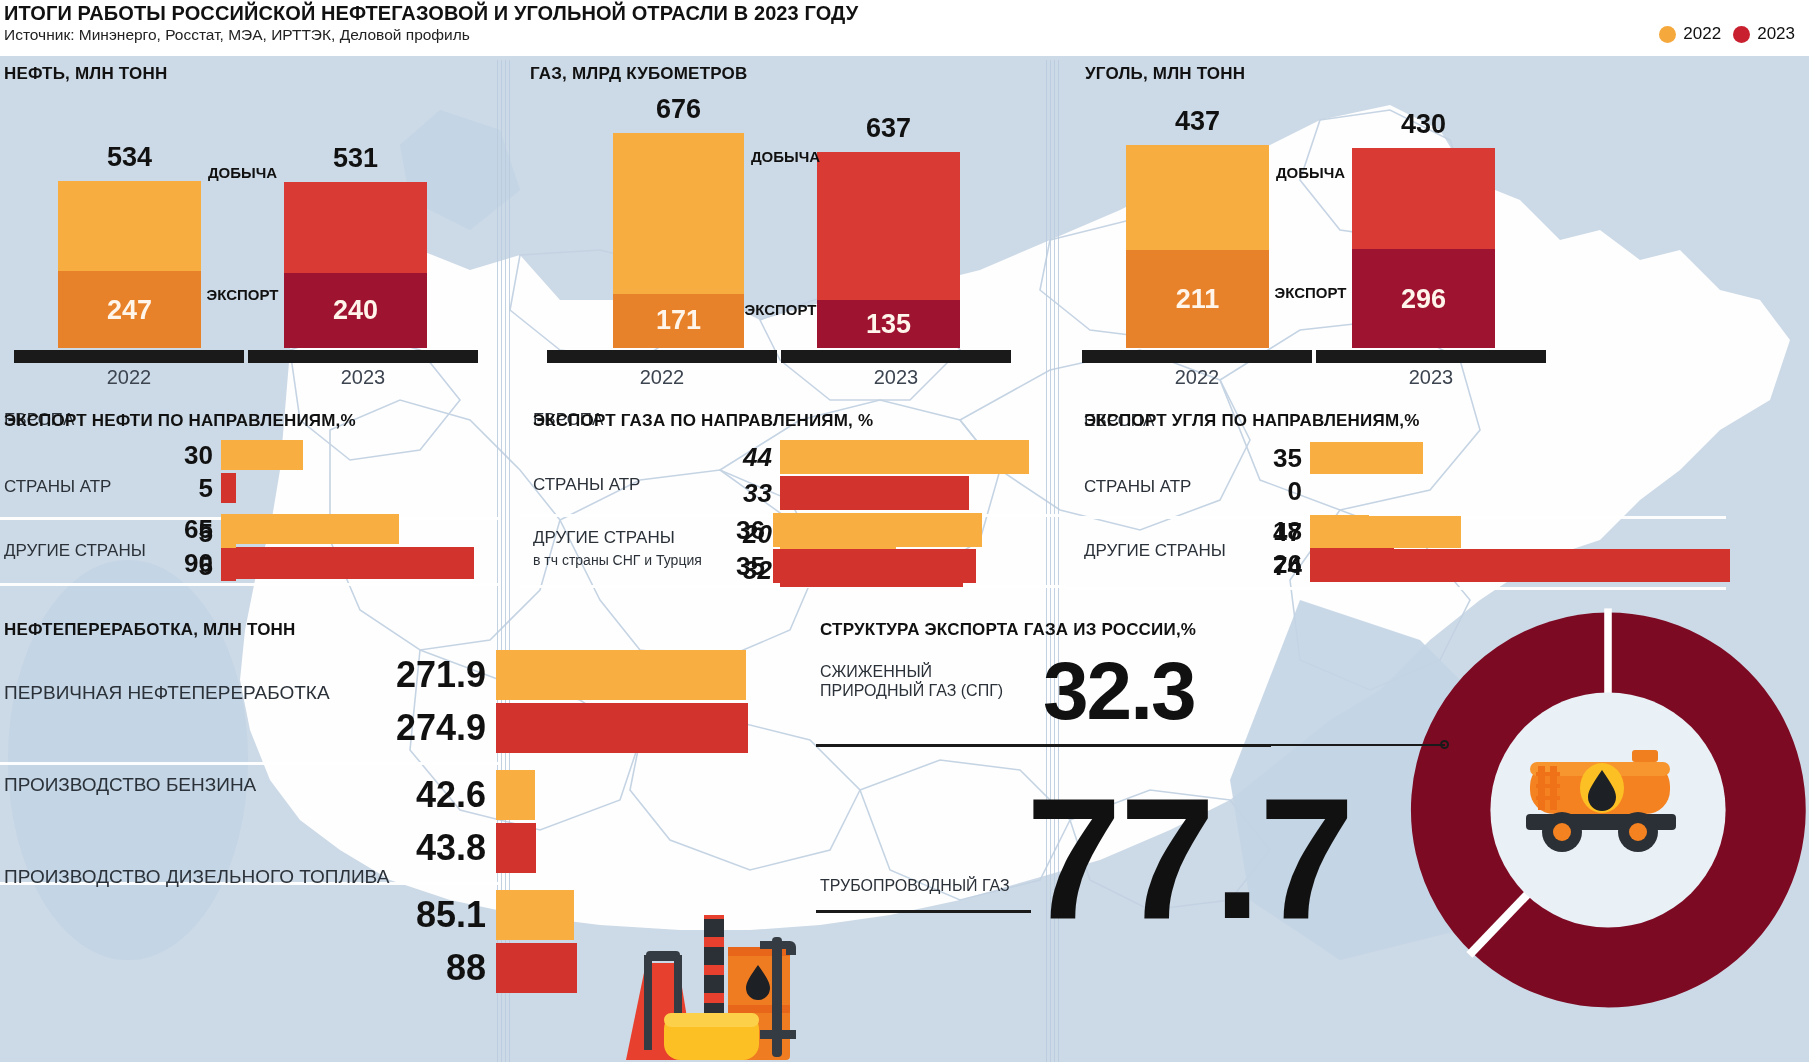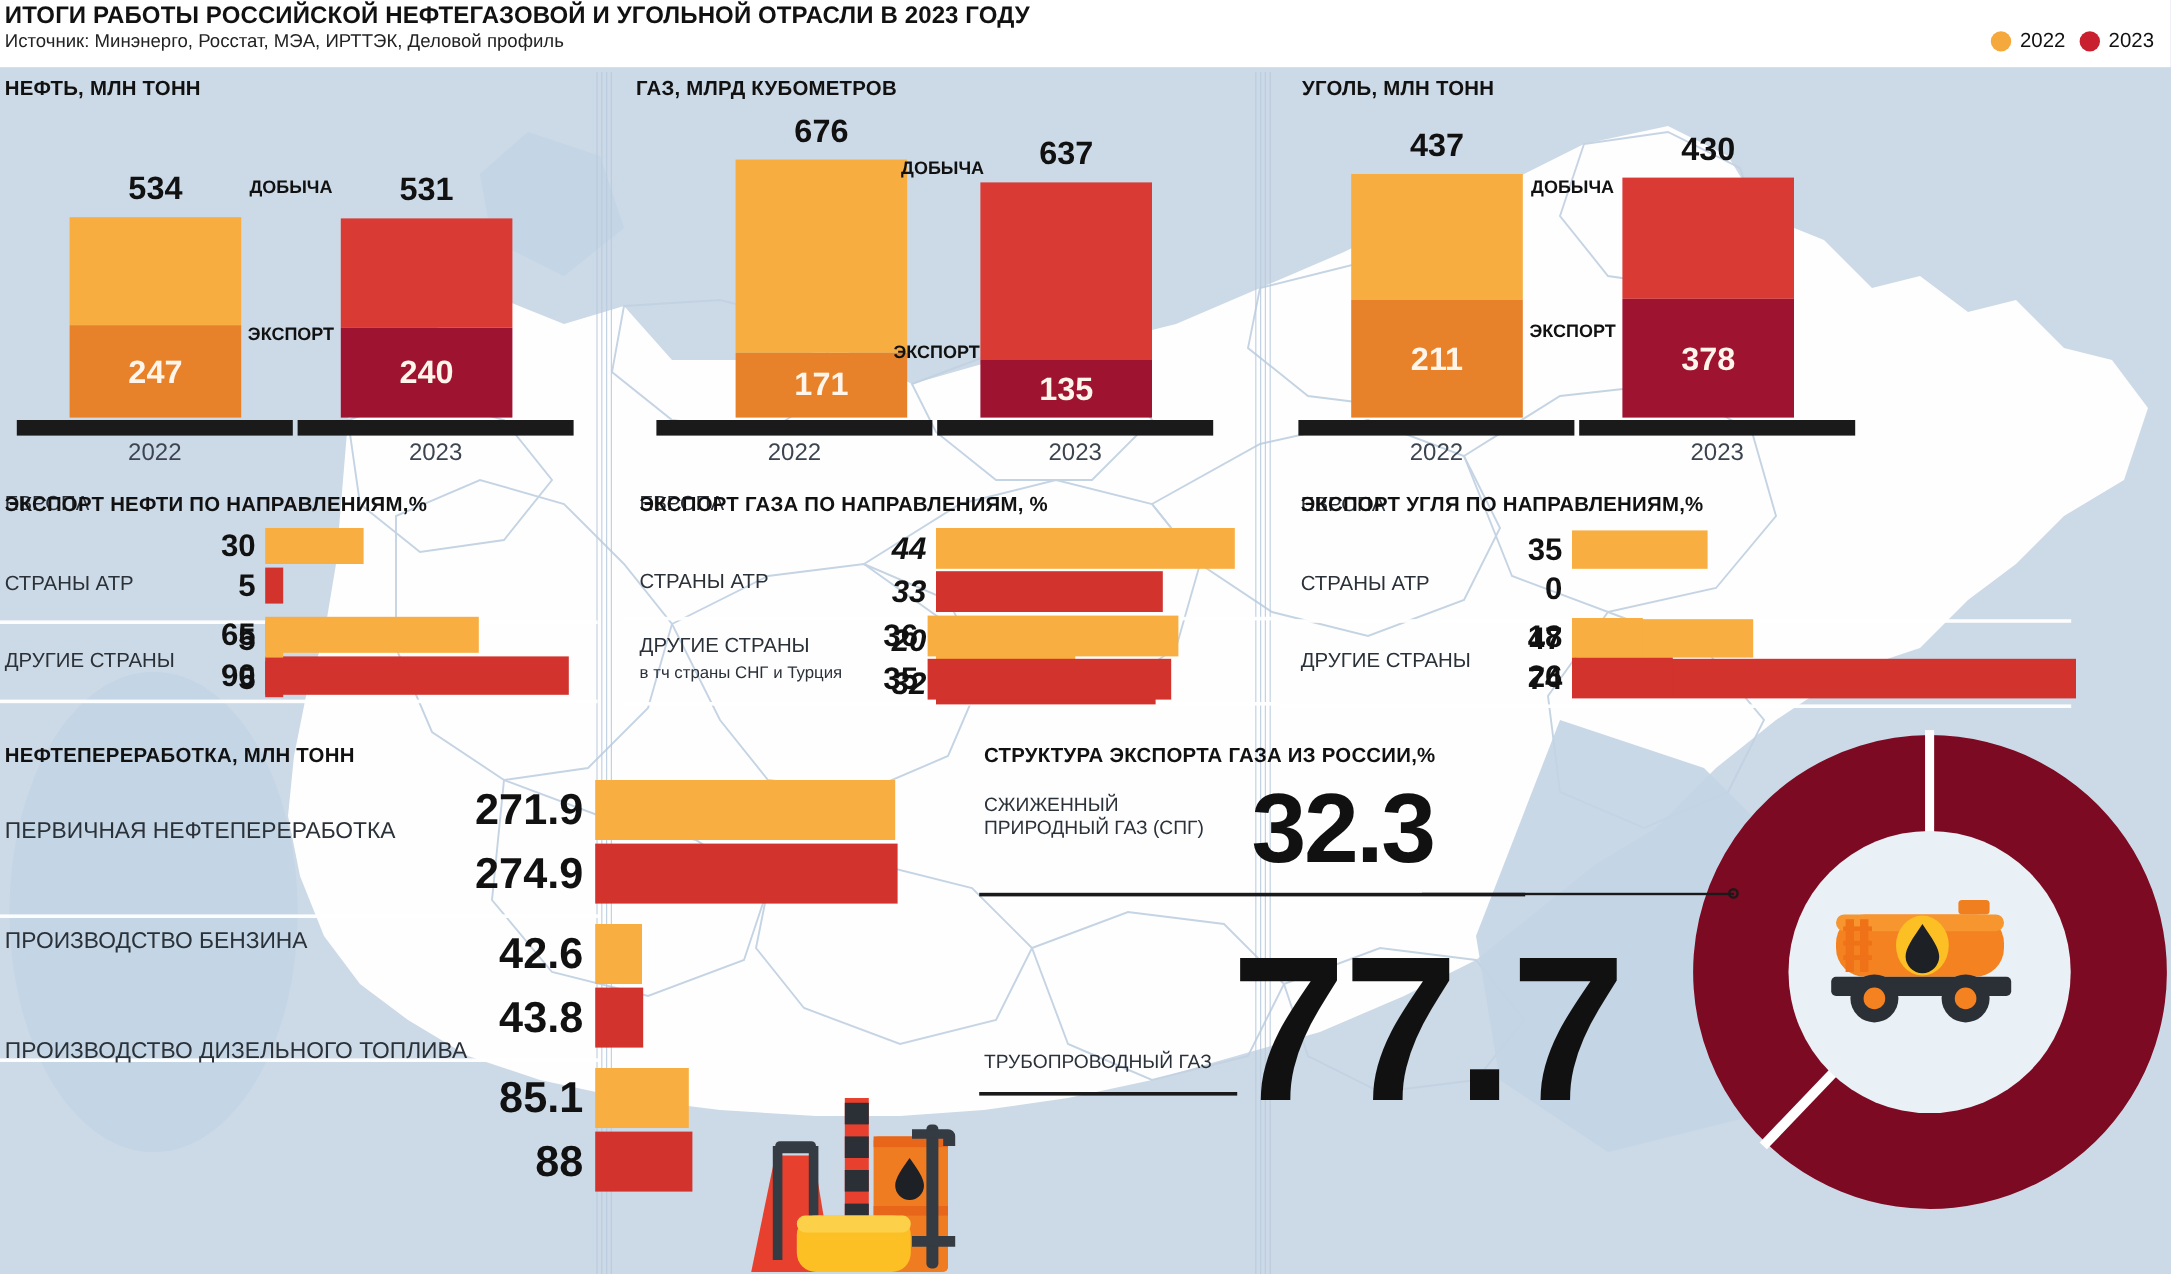--- a/index.html
+++ b/index.html
@@ -49,21 +49,21 @@
   .col .valbot {
     position:absolute; left:0; right:0; text-align:center;
     font-size:27px; font-weight:bold; color:#fff5ea;
   }
   .axisbar { position:absolute; height:13px; background:#1a1a1a; z-index:9; }
   .yearlbl {
     position:absolute; text-align:center; font-size:20px; color:#3c4450; z-index:9;
   }
   .caplbl {
     position:absolute; text-align:center; font-size:15px; font-weight:bold;
-    color:#111; z-index:11; white-space:nowrap;
+    color:#111; z-index:11; white-space:nowrap;margin-top:16px;
   }
 
   
   .hgroup { position:absolute; z-index:8; }
   .hrow { position:absolute; }
   .hbar { position:absolute; height:100%; left:0; top:0; }
   .hval {
     position:absolute; right:100%; top:50%; transform:translateY(-50%);
     margin-right:8px; font-size:26px; font-weight:bold; color:#111; white-space:nowrap;
   }
@@ -185,21 +185,21 @@
 <div class="caplbl" style="left:201px; top:148px; width:83px;">ДОБЫЧА</div>
 <div class="caplbl" style="left:201px; top:270px; width:83px;">ЭКСПОРТ</div>
 <div class="axisbar" style="left:14px; top:350px; width:230px;"></div>
 <div class="axisbar" style="left:248px; top:350px; width:230px;"></div>
 <div class="yearlbl" style="left:14px; top:366px; width:230px;">2022</div>
 <div class="yearlbl" style="left:248px; top:366px; width:230px;">2023</div>
 
 <div class="sec-h" style="left:530px; top:64px;">ГАЗ, МЛРД КУБОМЕТРОВ</div>
 
 <div class="colgroup" style="left:613px; top:133px; width:143px; height:215px;">
-  <div class="col" style="left:0; width:143px; height:215px;">
+  <div class="col" style="left:0; width:131px; height:215px;">
     <div class="top" style="top:0; height:161px; background:#f7ad3f;"></div>
     <div class="bot" style="height:54px; background:#e8822a;"></div>
     <div class="valtop" style="top:-39px;">676</div>
     <div class="valbot" style="bottom:12px;">171</div>
   </div>
 </div>
 
 <div class="colgroup" style="left:817px; top:152px; width:143px; height:196px;">
   <div class="col" style="left:0; width:143px; height:196px;">
     <div class="top" style="top:0; height:148px; background:#d93a34;"></div>
@@ -224,21 +224,21 @@
     <div class="valtop" style="top:-39px;">437</div>
     <div class="valbot" style="bottom:33px;">211</div>
   </div>
 </div>
 
 <div class="colgroup" style="left:1352px; top:148px; width:143px; height:200px;">
   <div class="col" style="left:0; width:143px; height:200px;">
     <div class="top" style="top:0; height:101px; background:#d93a34;"></div>
     <div class="bot" style="height:99px; background:#9e1330;"></div>
     <div class="valtop" style="top:-39px;">430</div>
-    <div class="valbot" style="bottom:33px;">378</div>
+    <div class="valbot" style="bottom:33px;">296</div>
   </div>
 </div>
 <div class="caplbl" style="left:1269px; top:148px; width:83px;">ДОБЫЧА</div>
 <div class="caplbl" style="left:1269px; top:268px; width:83px;">ЭКСПОРТ</div>
 <div class="axisbar" style="left:1082px; top:350px; width:230px;"></div>
 <div class="axisbar" style="left:1316px; top:350px; width:230px;"></div>
 <div class="yearlbl" style="left:1082px; top:366px; width:230px;">2022</div>
 <div class="yearlbl" style="left:1316px; top:366px; width:230px;">2023</div>
 
 <div class="sec-h" style="left:4px; top:411px;">ЭКСПОРТ НЕФТИ ПО НАПРАВЛЕНИЯМ,%</div>

